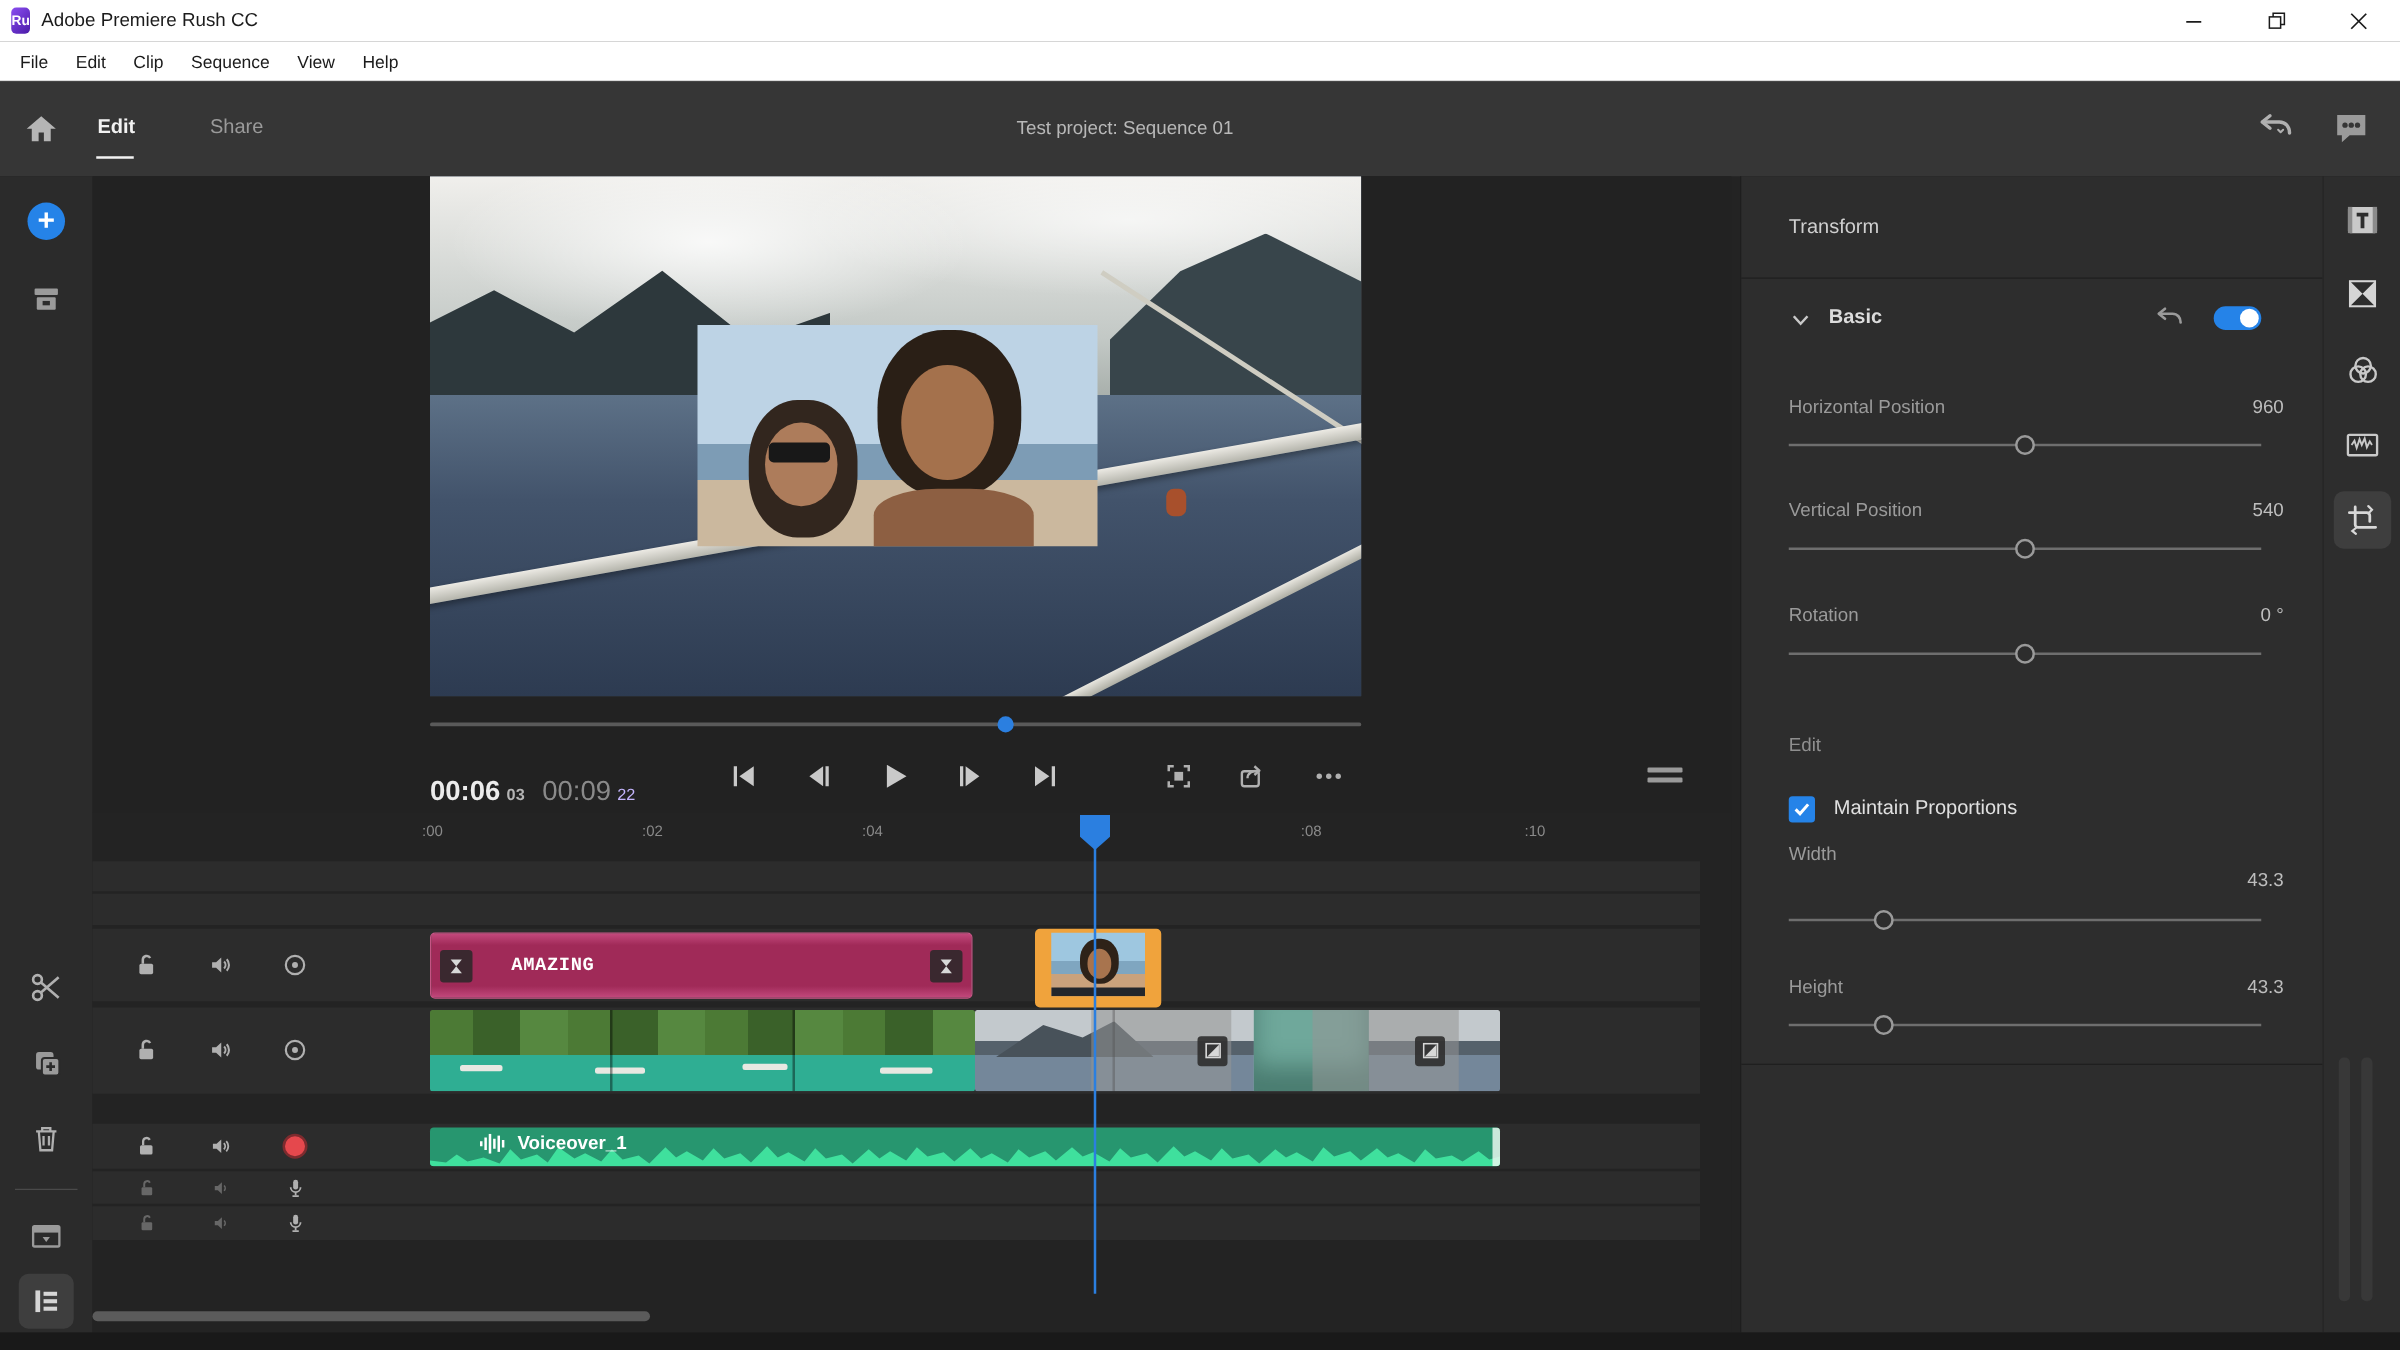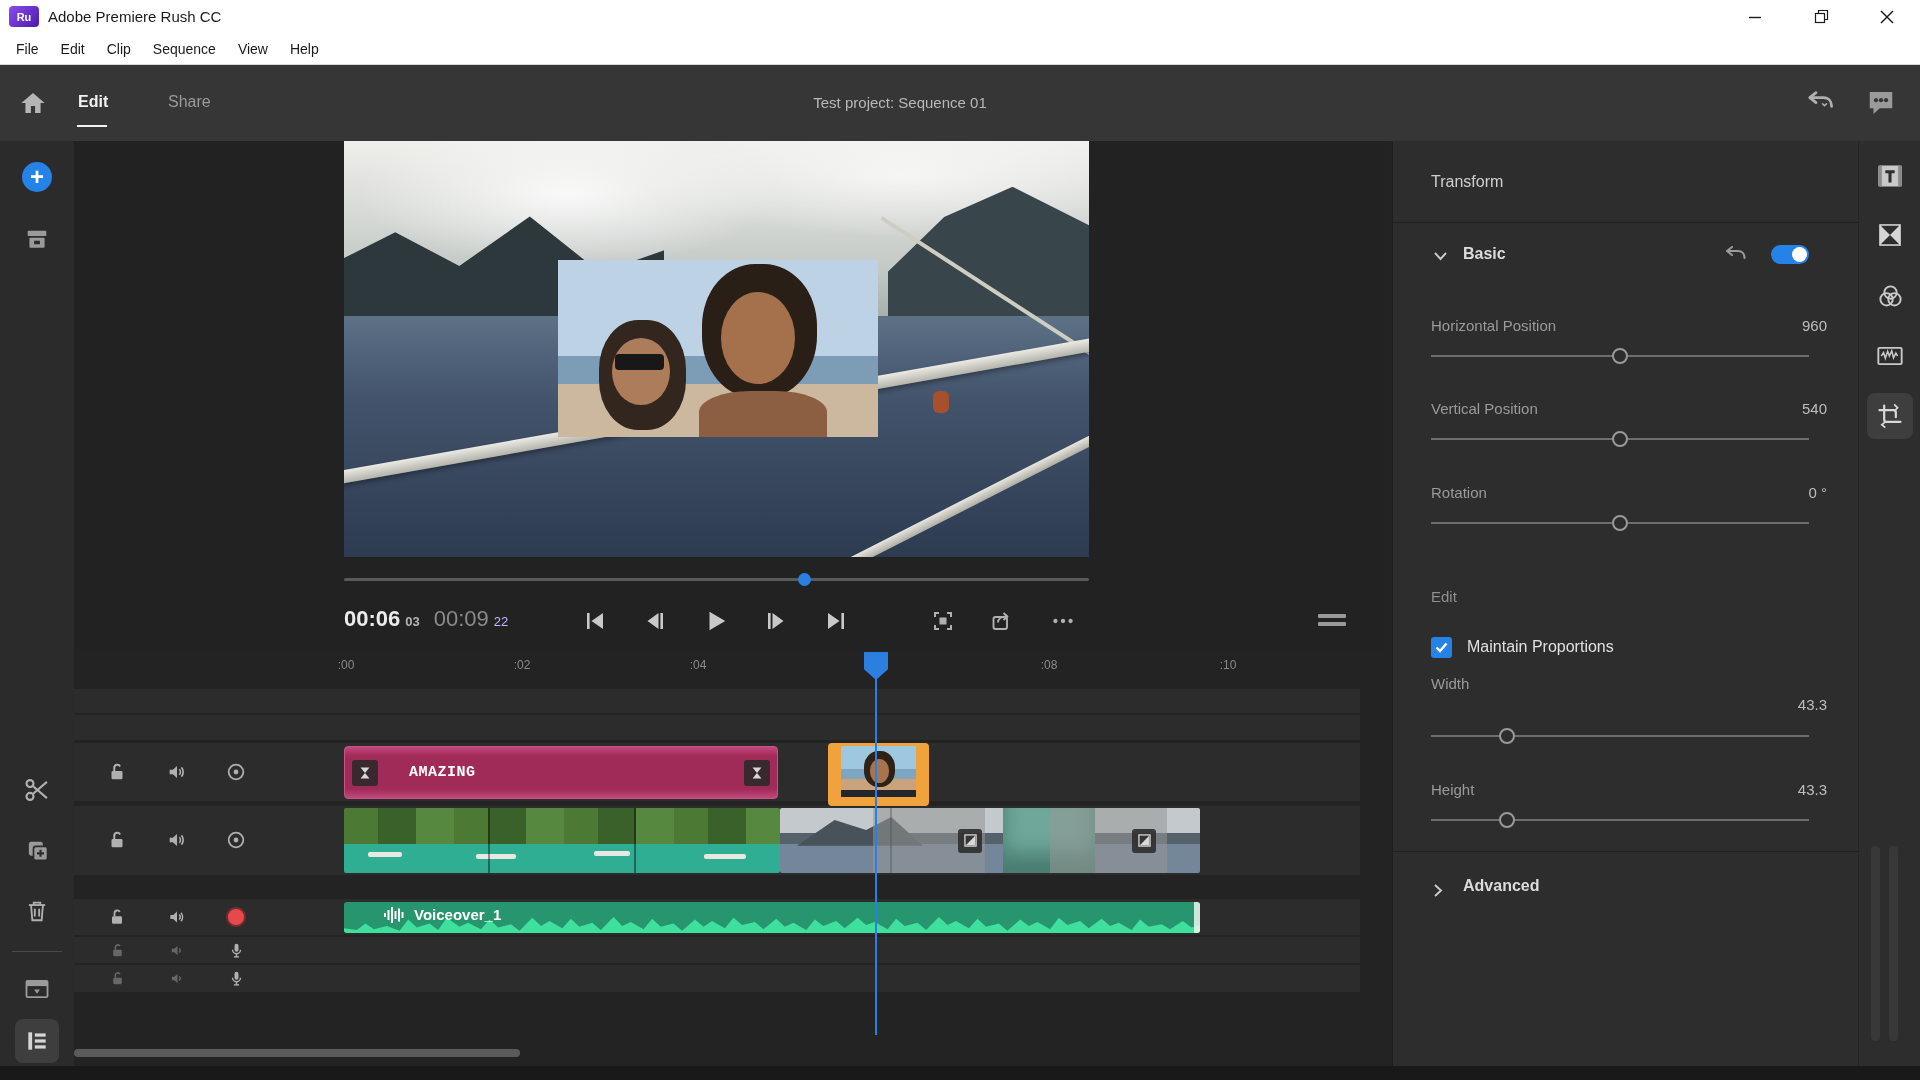--- a/index.html
+++ b/index.html
@@ -2,21 +2,21 @@
 <html><head>
 <meta charset="utf-8">
 <style>
   html,body{margin:0;padding:0;background:#111;}
   #app{position:relative;width:1920px;height:1080px;overflow:hidden;
        font-family:"Liberation Sans",sans-serif;background:#232323;
        -webkit-font-smoothing:antialiased;}
   
   .titlebar{position:absolute;left:0;top:0;width:1920px;height:33px;background:#fff;
             display:flex;align-items:center;}
-  .ru-logo{width:30px;height:21px;margin-left:9px;border-radius:4px;
+  .ru-logo{width:15px;height:21px;margin-left:9px;border-radius:4px;
            background:linear-gradient(135deg,#8a4df0,#4b1ba8);
            color:#fff;font-size:11px;font-weight:bold;display:flex;align-items:center;justify-content:center;}
   .app-title{margin-left:9px;font-size:15px;color:#1b1b1b;}
   .winbtns{position:absolute;right:0;top:0;height:33px;display:flex;}
   .winbtn{width:66px;height:33px;display:flex;align-items:center;justify-content:center;cursor:pointer;}
   
   .menubar{position:absolute;left:0;top:33px;width:1920px;height:31px;background:#fff;
            border-bottom:1px solid #d9d9d9;display:flex;align-items:center;}
   .menu-item{font-size:14px;color:#1b1b1b;padding:0 11px;cursor:pointer;}
   .menu-item:first-child{padding-left:16px;}
@@ -64,21 +64,21 @@
   .pip .head-l{position:absolute;left:13%;top:34%;width:27%;height:62%;border-radius:45%;background:#32261e;}
   .pip .face-l{position:absolute;left:17%;top:44%;width:18%;height:38%;border-radius:50%;background:#ad7c5b;}
   .pip .glasses{position:absolute;left:18%;top:53%;width:15%;height:9%;border-radius:4px;background:#181818;}
   .pip .head-r{position:absolute;left:45%;top:2%;width:36%;height:76%;border-radius:46%;background:#2a1f16;}
   .pip .face-r{position:absolute;left:51%;top:18%;width:23%;height:52%;border-radius:50%;background:#a4714c;}
   .pip .body-r{position:absolute;left:44%;top:74%;width:40%;height:30%;border-radius:40% 40% 0 0;background:#8d5f42;}
   
   .scrubber{position:absolute;left:344px;top:574px;width:745px;height:10px;cursor:pointer;}
   .scrub-line{position:absolute;left:0;top:4px;width:100%;height:3px;background:#5a5a5a;border-radius:2px;}
   .scrub-dot{position:absolute;left:454px;top:-1px;width:13px;height:13px;border-radius:50%;background:#2b7fe0;cursor:grab;}
-  .timecode{position:absolute;left:344px;top:606px;display:flex;align-items:baseline;cursor:text;}
+  .timecode{position:absolute;left:344px;top:620px;display:flex;align-items:baseline;cursor:text;}
   .tc-main{font-size:22px;font-weight:bold;color:#ececec;}
   .tc-frames{font-size:13px;font-weight:bold;color:#b5b5b5;margin-left:5px;}
   .tc-dur{font-size:22px;color:#8a8a8a;margin-left:14px;}
   .tc-dur-frames{font-size:13px;color:#c4b5fd;margin-left:5px;}
   .transport-btn{position:absolute;top:606px;width:34px;height:30px;cursor:pointer;
                  display:flex;align-items:center;justify-content:center;}
   .util-btn{position:absolute;top:607px;width:32px;height:28px;cursor:pointer;
             display:flex;align-items:center;justify-content:center;}
   .tl-menu{position:absolute;left:1318px;top:610px;width:28px;height:22px;cursor:pointer;}
   .tl-menu div{height:4px;background:#9a9a9a;margin:4px 0;border-radius:1px;}
@@ -624,26 +624,20 @@
 
     <span class="ctl-label" style="top:640px">Height</span>
     <span class="ctl-value" style="top:640px">43.3</span>
     <div class="slider" style="top:671px">
       <div class="track"></div>
         <div class="knob" style="left:calc(20% - 8px)"></div>
     </div>
 
     <div class="panel-divider" style="top:710px"></div>
 
-    <div class="sec-row" style="top:732px">
-      <svg class="chev" width="10" height="15" viewBox="0 0 10 15" fill="none" stroke="#c9c9c9" stroke-width="2">
-          <path d="M2 2 L8 7.5 L2 13"></path>
-        </svg>
-      <span class="sec-label">Advanced</span>
-    </div>
   </div>
 
   <div class="right-rail">
     <div class="rrail-btn" style="top:12px">
       <svg width="28" height="26" viewBox="0 0 24 22">
         <rect x="2" y="2" width="20" height="18" rx="1.5" fill="#c9c9c9"></rect>
         <rect x="2" y="2" width="3" height="18" fill="#8b8b8b"></rect>
           <rect x="19" y="2" width="3" height="18" fill="#8b8b8b"></rect>
         <path d="M8 6 h8 v2.6 h-2.7 v8 h-2.6 v-8 H8 Z" fill="#2d2d2d"></path>
         </svg>

